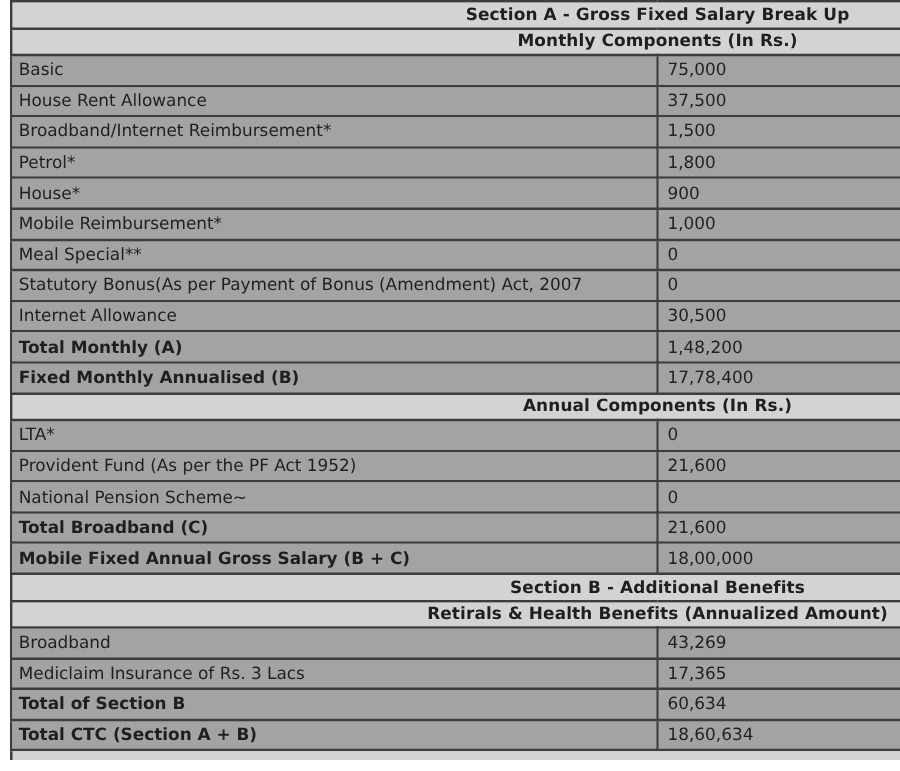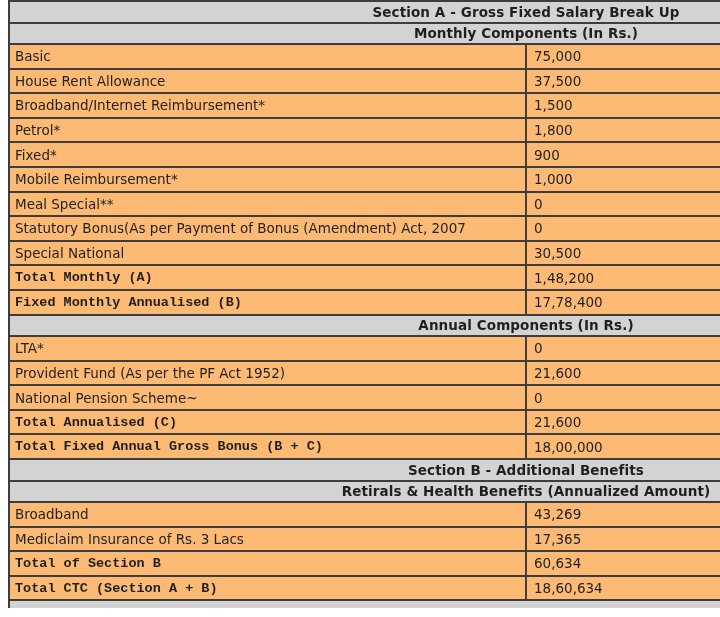--- a/index.html
+++ b/index.html
@@ -37,26 +37,26 @@
     white-space: nowrap;
   }
   tr.hdr td {
     background: #d3d3d3;
     font-weight: bold;
     text-align: center;
     height: 19.5px;
     letter-spacing: 0.1px;
   }
   tr.data td {
-    background: #fdba74;
+    background: #a3a3a3;
     height: 22.6px;
   }
   td.lbl { padding-left: 5px; }
   td.val { padding-left: 7px; }
-  td.bold { font-weight: bold; font-family: Liberation Mono, monospace; }
+  td.bold { font-weight: bold; }
   .tail {
     width: 1034px;
     height: 7px;
     background: #d3d3d3;
     border-left: 2px solid #3d3d3d;
   }
 </style>
 </head>
 <body>
 
@@ -85,37 +85,37 @@
     </tr>
     <tr class="data">
       <td class="lbl">Broadband/Internet Reimbursement*</td>
       <td class="val">1,500</td>
     </tr>
     <tr class="data">
       <td class="lbl">Petrol*</td>
       <td class="val">1,800</td>
     </tr>
     <tr class="data">
-      <td class="lbl">Fixed*</td>
+      <td class="lbl">House*</td>
       <td class="val">900</td>
     </tr>
     <tr class="data">
       <td class="lbl">Mobile Reimbursement*</td>
       <td class="val">1,000</td>
     </tr>
     <tr class="data">
       <td class="lbl">Meal Special**</td>
       <td class="val">0</td>
     </tr>
     <tr class="data">
       <td class="lbl">Statutory Bonus(As per Payment of Bonus (Amendment) Act, 2007</td>
       <td class="val">0</td>
     </tr>
     <tr class="data">
-      <td class="lbl">Special National</td>
+      <td class="lbl">Internet Allowance</td>
       <td class="val">30,500</td>
     </tr>
     <tr class="data">
       <td class="lbl bold">Total Monthly (A)</td>
       <td class="val">1,48,200</td>
     </tr>
     <tr class="data">
       <td class="lbl bold">Fixed Monthly Annualised (B)</td>
       <td class="val">17,78,400</td>
     </tr>
@@ -130,25 +130,25 @@
     </tr>
     <tr class="data">
       <td class="lbl">Provident Fund (As per the PF Act 1952)</td>
       <td class="val">21,600</td>
     </tr>
     <tr class="data">
       <td class="lbl">National Pension Scheme~</td>
       <td class="val">0</td>
     </tr>
     <tr class="data">
-      <td class="lbl bold">Total Annualised (C)</td>
+      <td class="lbl bold">Total Broadband (C)</td>
       <td class="val">21,600</td>
     </tr>
     <tr class="data">
-      <td class="lbl bold">Total Fixed Annual Gross Bonus (B + C)</td>
+      <td class="lbl bold">Mobile Fixed Annual Gross Salary (B + C)</td>
       <td class="val">18,00,000</td>
     </tr>
 
     <tr class="hdr">
       <td colspan="2">Section B - Additional Benefits</td>
     </tr>
     <tr class="hdr">
       <td colspan="2">Retirals &amp; Health Benefits (Annualized Amount)</td>
     </tr>
 

